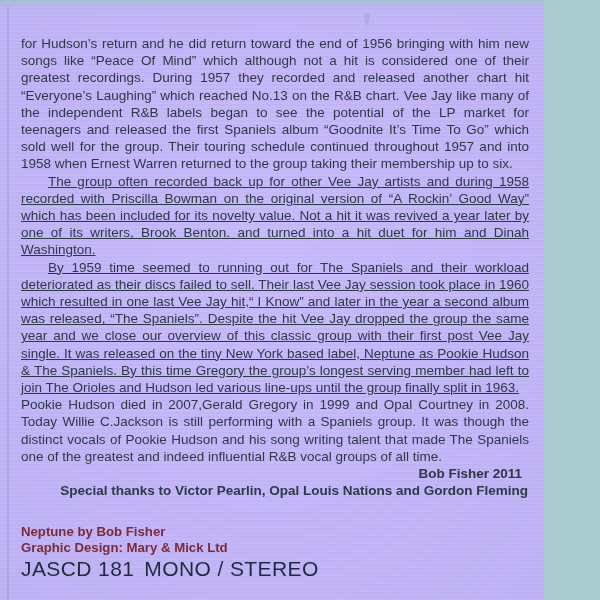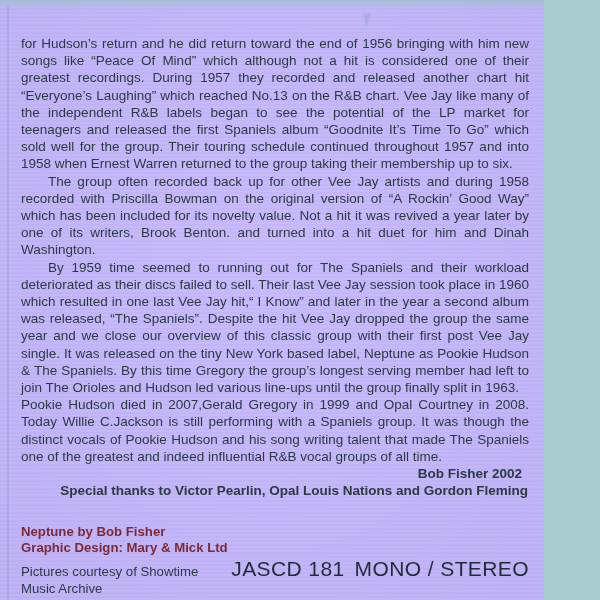--- a/index.html
+++ b/index.html
@@ -44,21 +44,21 @@
     border-radius: 2px;
   }
   .article {
     position: absolute; left: 21px; right: 15px; top: 35px;
     color: #2c3a44;
     font-size: 13.5px;
     line-height: 17.2px;
     text-align: justify;
   }
   .article p { margin: 0; }
-  .article p.indent { text-indent: 27px; }
+  .article p.indent { text-indent: 27px; text-decoration: underline; }
   .signature {
     text-align: right;
     font-weight: bold;
     padding-right: 7px;
     margin-top: 1px;
   }
   .thanks {
     text-align: right;
     font-weight: bold;
     margin-top: 9px;
@@ -102,26 +102,25 @@
   <div class="scan-top-band"></div>
   <div class="scan-left-line"></div>
   <div class="scan-mark-a"></div>
   <div class="scan-mark-b"></div>
 
   <div class="article">
     <p>for Hudson’s return and he did return toward the end of 1956 bringing with him new songs like “Peace Of Mind” which although not a hit is considered one of their greatest recordings. During 1957 they recorded and released another chart hit “Everyone’s Laughing” which reached No.13 on the R&amp;B chart. Vee Jay like many of the independent R&amp;B labels began to see the potential of the LP market for teenagers and released the first Spaniels album “Goodnite It’s Time To Go” which sold well for the group. Their touring schedule continued throughout 1957 and into 1958 when Ernest Warren returned to the group taking their membership up to six.</p>
     <p class="indent">The group often recorded back up for other Vee Jay artists and during 1958 recorded with Priscilla Bowman on the original version of “A Rockin’ Good Way” which has been included for its novelty value. Not a hit it was revived a year later by one of its writers, Brook Benton. and turned into a hit duet for him and Dinah Washington.</p>
     <p class="indent">By 1959 time seemed to running out for The Spaniels and their workload deteriorated as their discs failed to sell. Their last Vee Jay session took place in 1960 which resulted in one last Vee Jay hit,“ I Know” and later in the year a second album was released, “The Spaniels”. Despite the hit Vee Jay dropped the group the same year and we close our overview of this classic group with their first post Vee Jay single. It was released on the tiny New York based label, Neptune as Pookie Hudson &amp; The Spaniels. By this time Gregory the group’s longest serving member had left to join The Orioles and Hudson led various line-ups until the group finally split in 1963.</p>
     <p>Pookie Hudson died in 2007,Gerald Gregory in 1999 and Opal Courtney in 2008. Today Willie C.Jackson is still performing with a Spaniels group. It was though the distinct vocals of Pookie Hudson and his song writing talent that made The Spaniels one of the greatest and indeed influential R&amp;B vocal groups of all time.</p>
-    <p class="signature">Bob Fisher 2002</p>
+    <p class="signature">Bob Fisher 2011</p>
     <p class="thanks">Special thanks to Victor Pearlin, Opal Louis Nations and Gordon Fleming</p>
   </div>
 
   <div class="credits">
     <p class="credit-line">Neptune by Bob Fisher</p>
     <p class="credit-line">Graphic Design: Mary &amp; Mick Ltd</p>
     <div class="bottom-row">
-      <span class="pictures-credit">Pictures courtesy of Showtime Music Archive</span>
       <span class="catalog"><span>JASCD 181</span><span class="gap"></span><span>MONO / STEREO</span></span>
     </div>
   </div>
 
 </div>
 
 </body></html>

